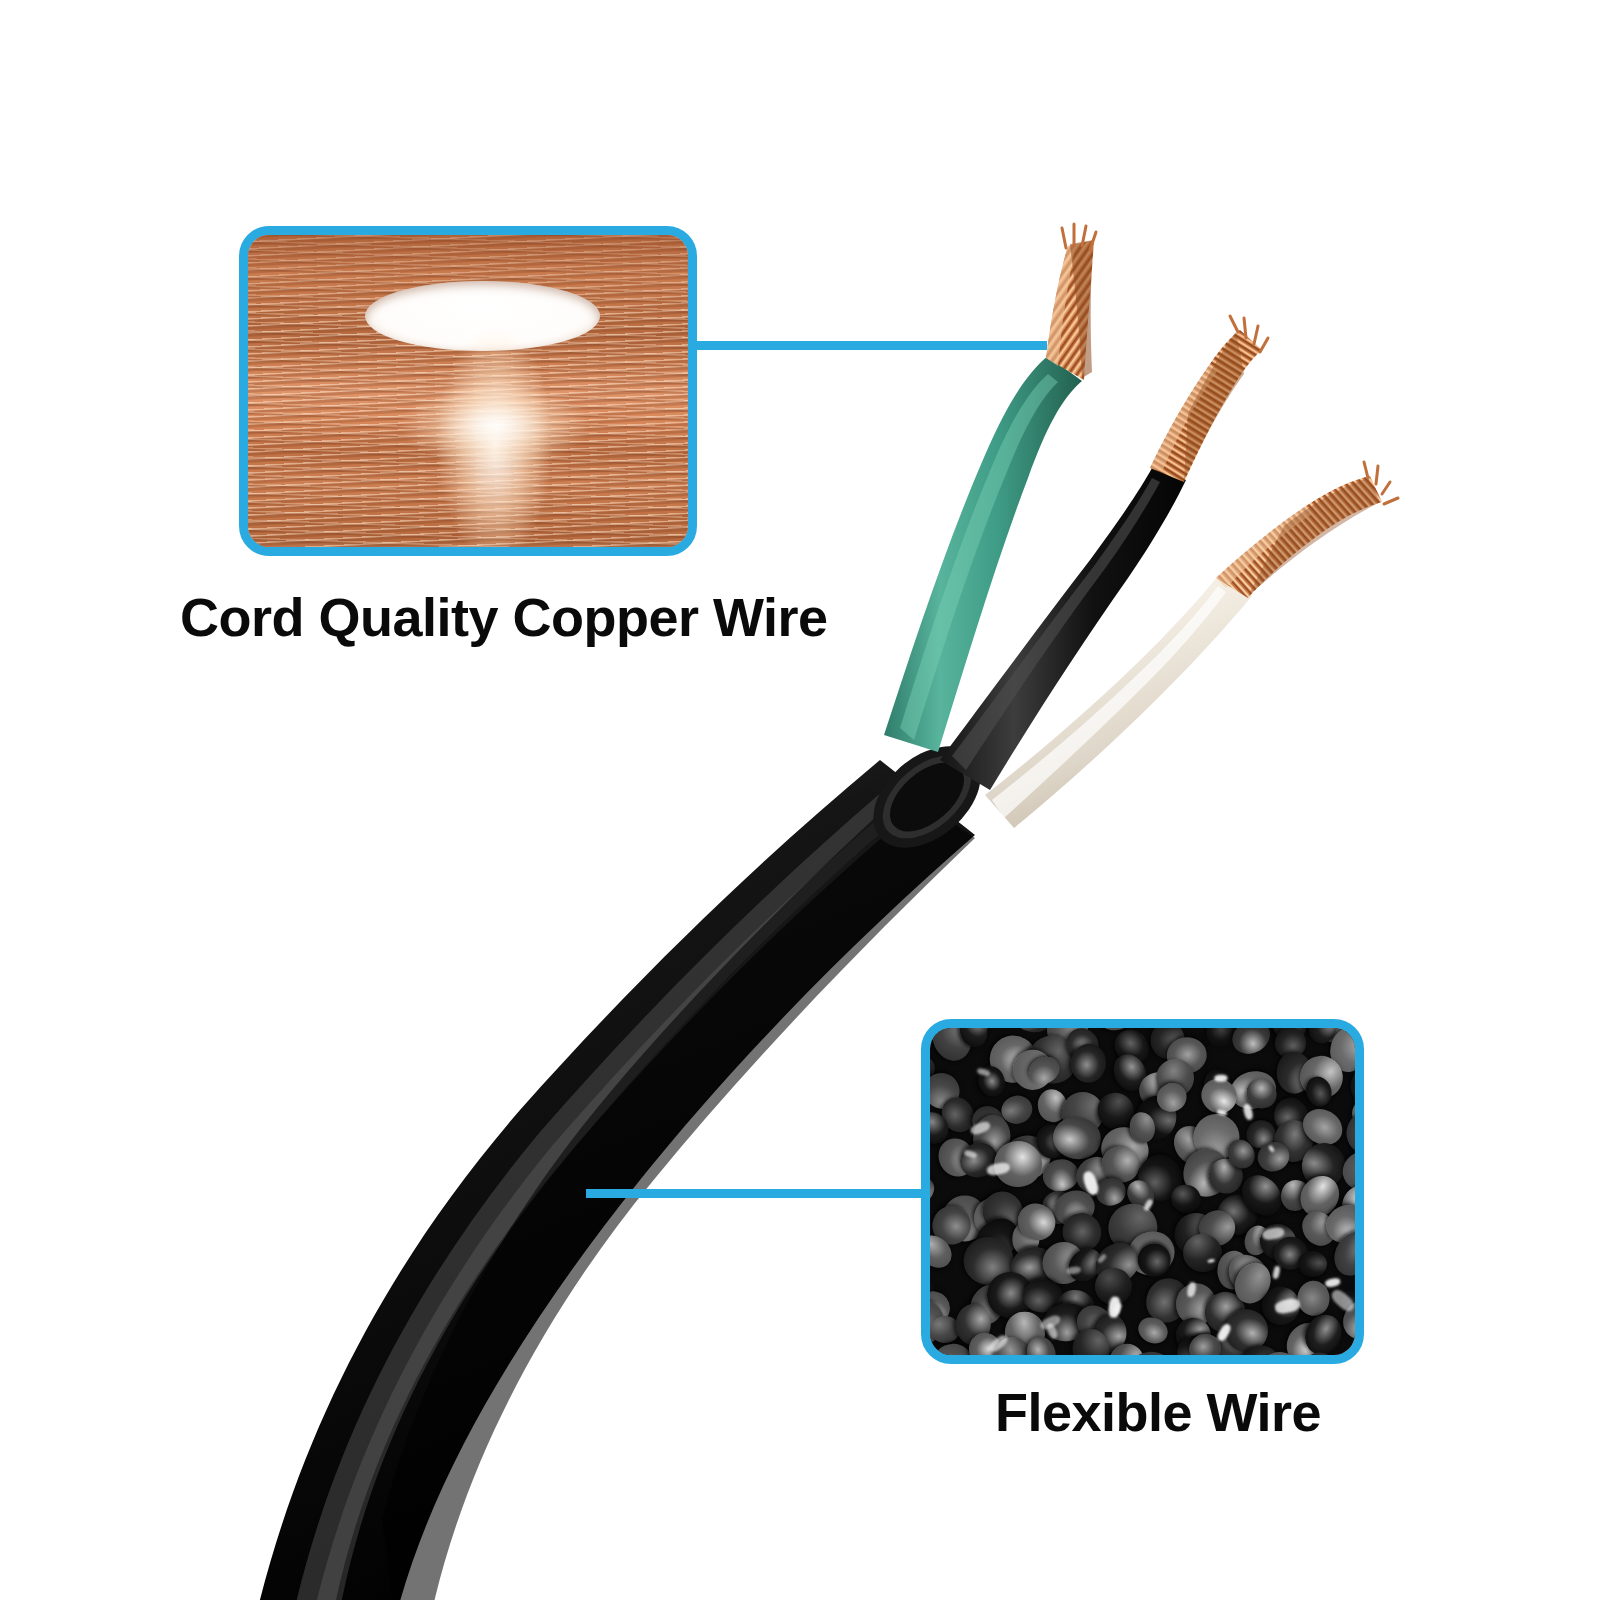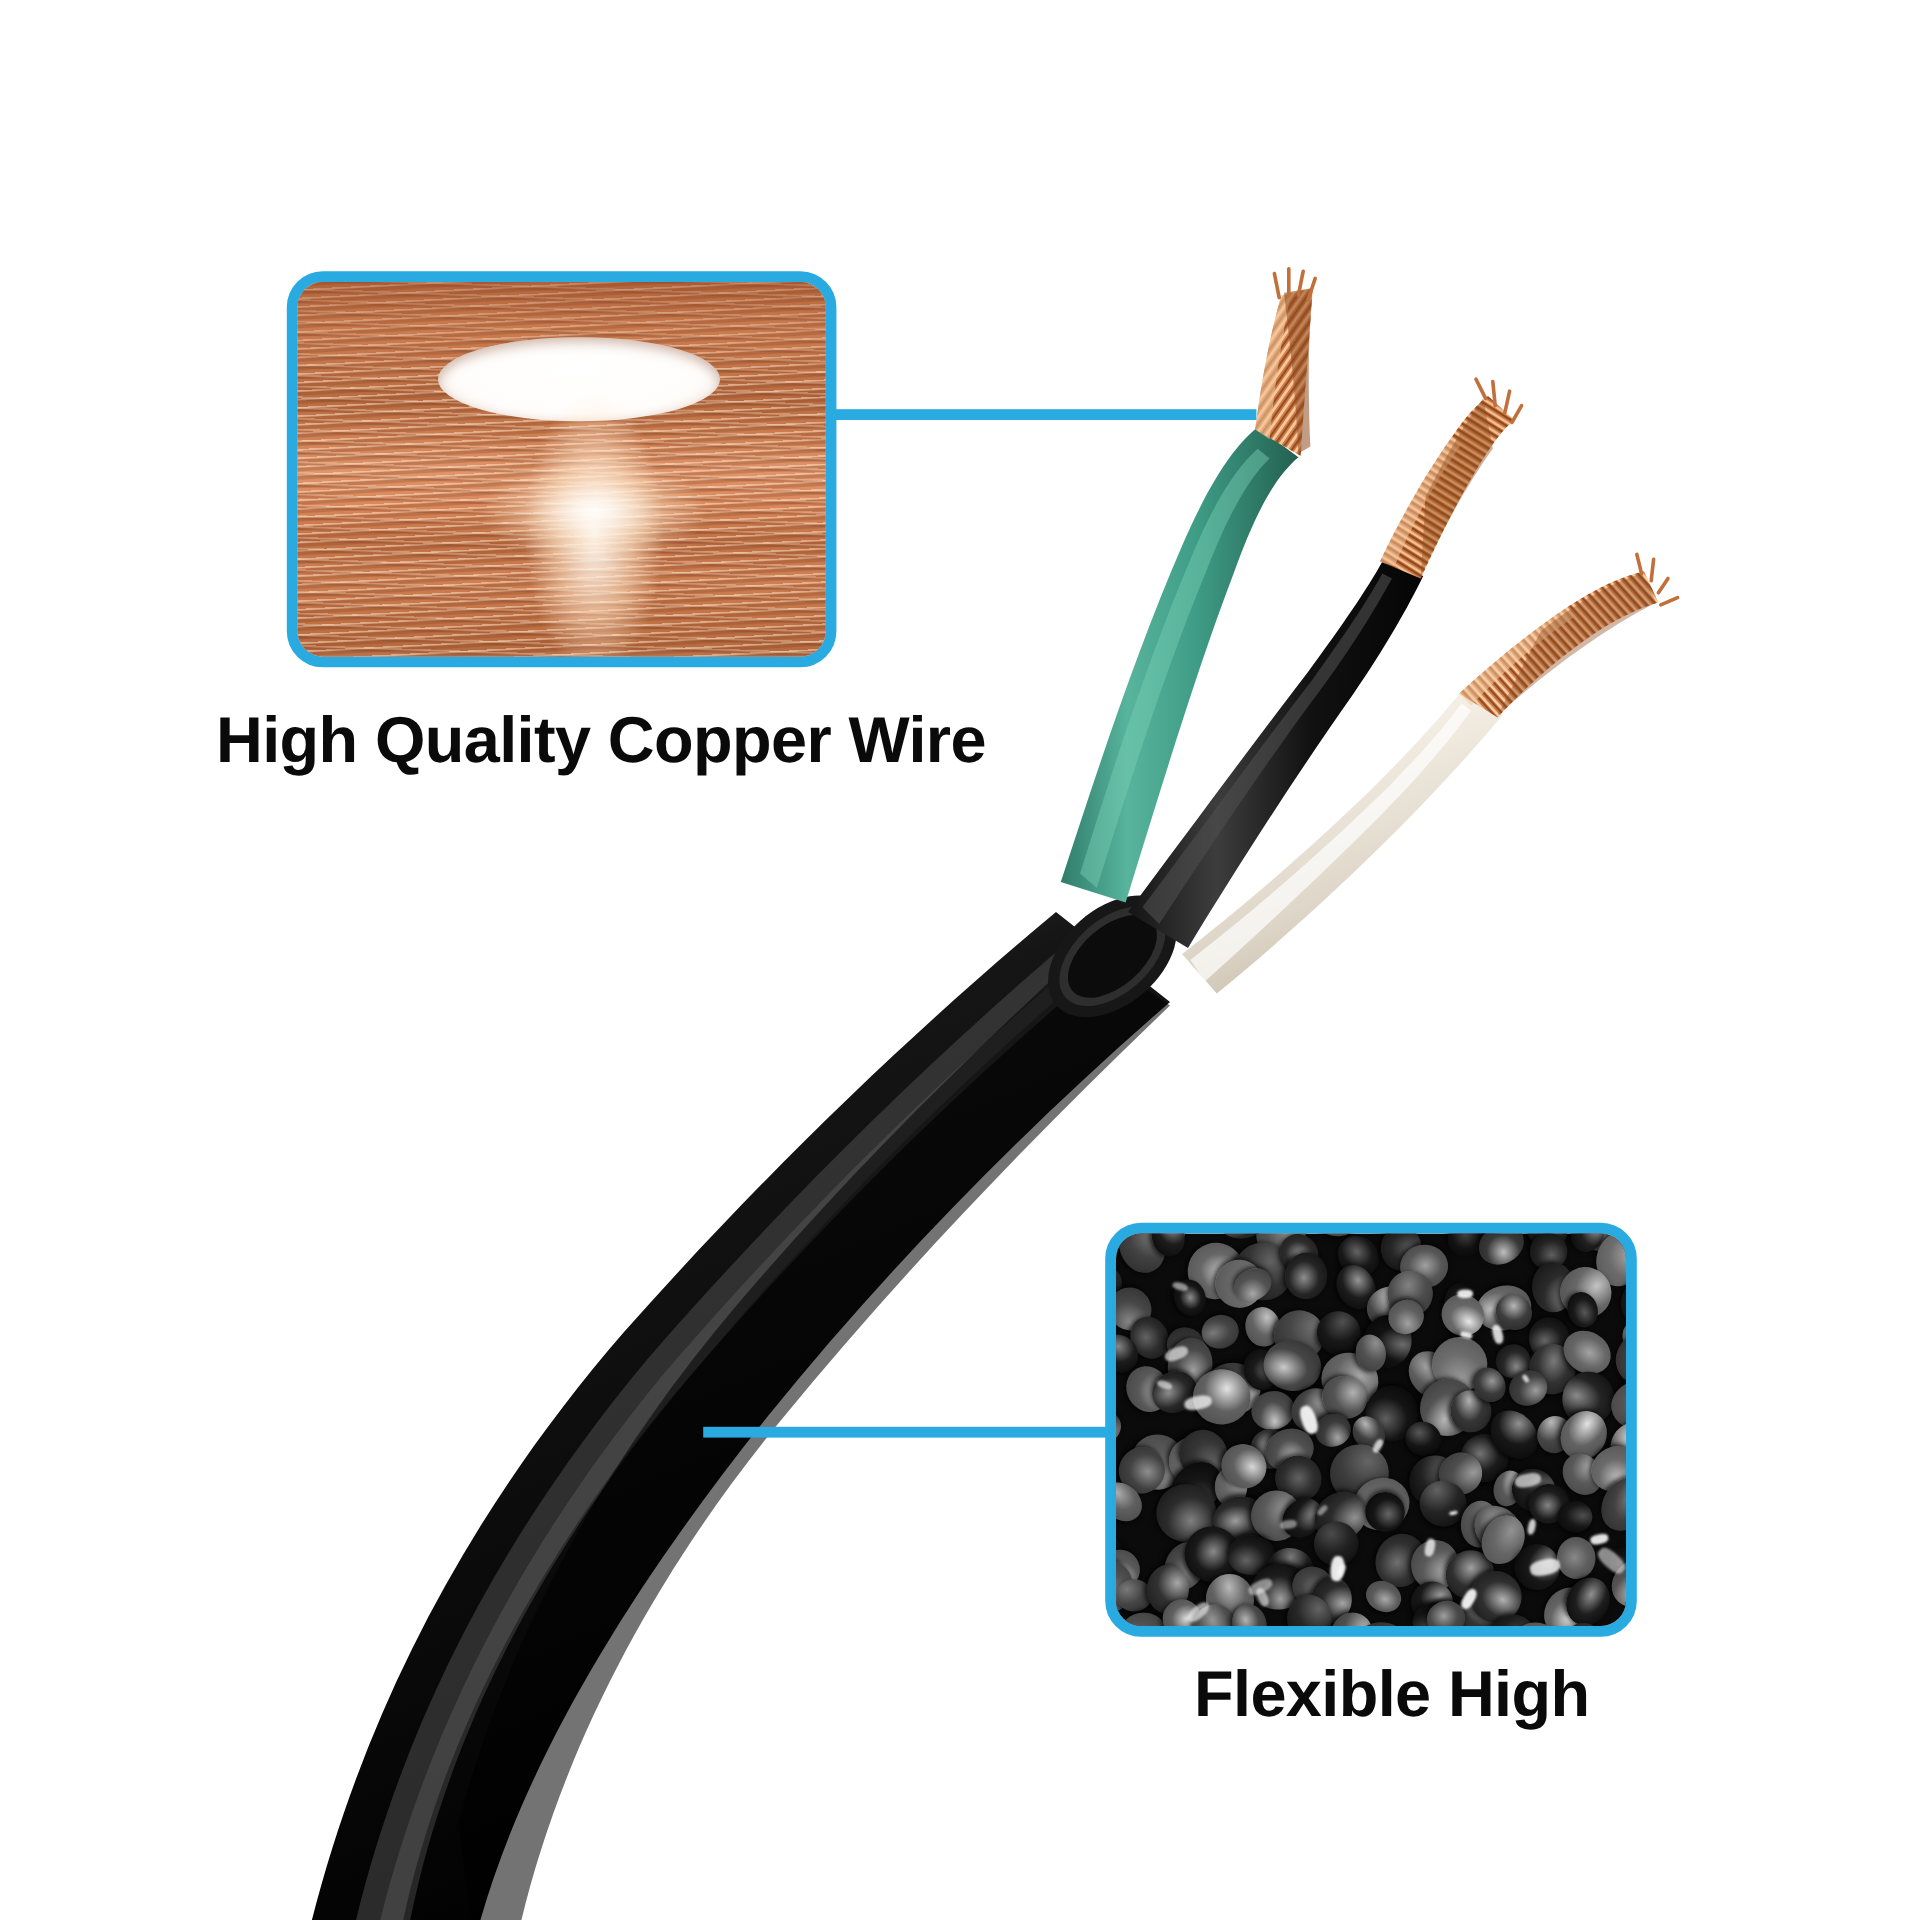--- a/index.html
+++ b/index.html
@@ -325,21 +325,21 @@
         <div class="spool-toprim"></div>
         <div class="spool-hole"></div>
         <div class="spool-specular"></div>
         <div class="spool-specular2"></div>
         <div class="spool-strand"></div>
         <div class="spool-bottomedge"></div>
       </div>
     </div>
   </div>
 
-  <div class="caption" id="caption-copper">High Quality Copper Wire</div>
+  <div class="caption" id="caption-copper">Cord Quality Copper Wire</div>
 
   <div class="leader" id="leader-cord"></div>
 
   <div class="callout-box" id="box-cord">
     <div class="inset-media">
       <div class="pellet-field" id="pellet-field" style="background: rgb(11, 11, 11);">
           <div class="pellet" style="left: -34.4376px; top: -17.4647px; width: 37.9851px; height: 38.7628px; transform: rotate(47deg); background: radial-gradient(at 71.453% 41.9193%, rgb(157, 157, 157) 0%, rgb(88, 88, 88) 46%, rgb(62, 62, 62) 100%); box-shadow: rgba(0, 0, 0, 0.75) 0px 2px 4px;"></div>
           <div class="pellet" style="left: 14.6343px; top: -24.4975px; width: 44.1523px; height: 34.878px; transform: rotate(33deg); background: radial-gradient(at 61.2242% 32.4308%, rgb(202, 202, 202) 0%, rgb(77, 77, 77) 46%, rgb(51, 51, 51) 100%); box-shadow: rgba(0, 0, 0, 0.75) 0px 2px 4px;"></div>
           <div class="pellet" style="left: 83.2635px; top: -35.2342px; width: 47.1839px; height: 38.8055px; transform: rotate(163deg); background: radial-gradient(at 67.114% 43.5767%, rgb(162, 162, 162) 0%, rgb(39, 39, 39) 46%, rgb(13, 13, 13) 100%); box-shadow: rgba(0, 0, 0, 0.75) 0px 2px 4px;"></div>
           <div class="pellet" style="left: 117.326px; top: -17.7966px; width: 41.143px; height: 39.6px; transform: rotate(2deg); background: radial-gradient(at 60.1507% 43.2769%, rgb(134, 134, 134) 0%, rgb(82, 82, 82) 46%, rgb(56, 56, 56) 100%); box-shadow: rgba(0, 0, 0, 0.75) 0px 2px 4px;"></div>
@@ -522,15 +522,15 @@
           <div class="pellet" style="left: 277.751px; top: 231.187px; width: 6.63275px; height: 3.31638px; border-radius: 40%; transform: rotate(168deg); background: rgba(245, 245, 245, 0.95); filter: blur(1px);"></div>
           <div class="pellet" style="left: 287.051px; top: 82.0915px; width: 9.54793px; height: 4.77396px; border-radius: 40%; transform: rotate(14deg); background: rgba(245, 245, 245, 0.898); filter: blur(1px);"></div>
           <div class="pellet" style="left: 339.919px; top: 241.166px; width: 12.6824px; height: 6.34121px; border-radius: 40%; transform: rotate(102deg); background: rgba(245, 245, 245, 0.816); filter: blur(1px);"></div>
           <div class="pellet" style="left: 174.042px; top: 273.973px; width: 21.2234px; height: 10.6117px; border-radius: 40%; transform: rotate(96deg); background: rgba(245, 245, 245, 0.94); filter: blur(1px);"></div>
           <div class="pellet" style="left: 211.64px; top: 174.245px; width: 12.3021px; height: 6.15104px; border-radius: 40%; transform: rotate(119deg); background: rgba(245, 245, 245, 0.776); filter: blur(1px);"></div>
           <div class="pellet" style="left: 56.5034px; top: 135.042px; width: 22.8673px; height: 11.4337px; border-radius: 40%; transform: rotate(169deg); background: rgba(245, 245, 245, 0.77); filter: blur(1px);"></div>
         </div>
     </div>
   </div>
 
-  <div class="caption" id="caption-cord">Flexible High</div>
+  <div class="caption" id="caption-cord">Flexible Wire</div>
 
 </div>
 
 </body></html>

